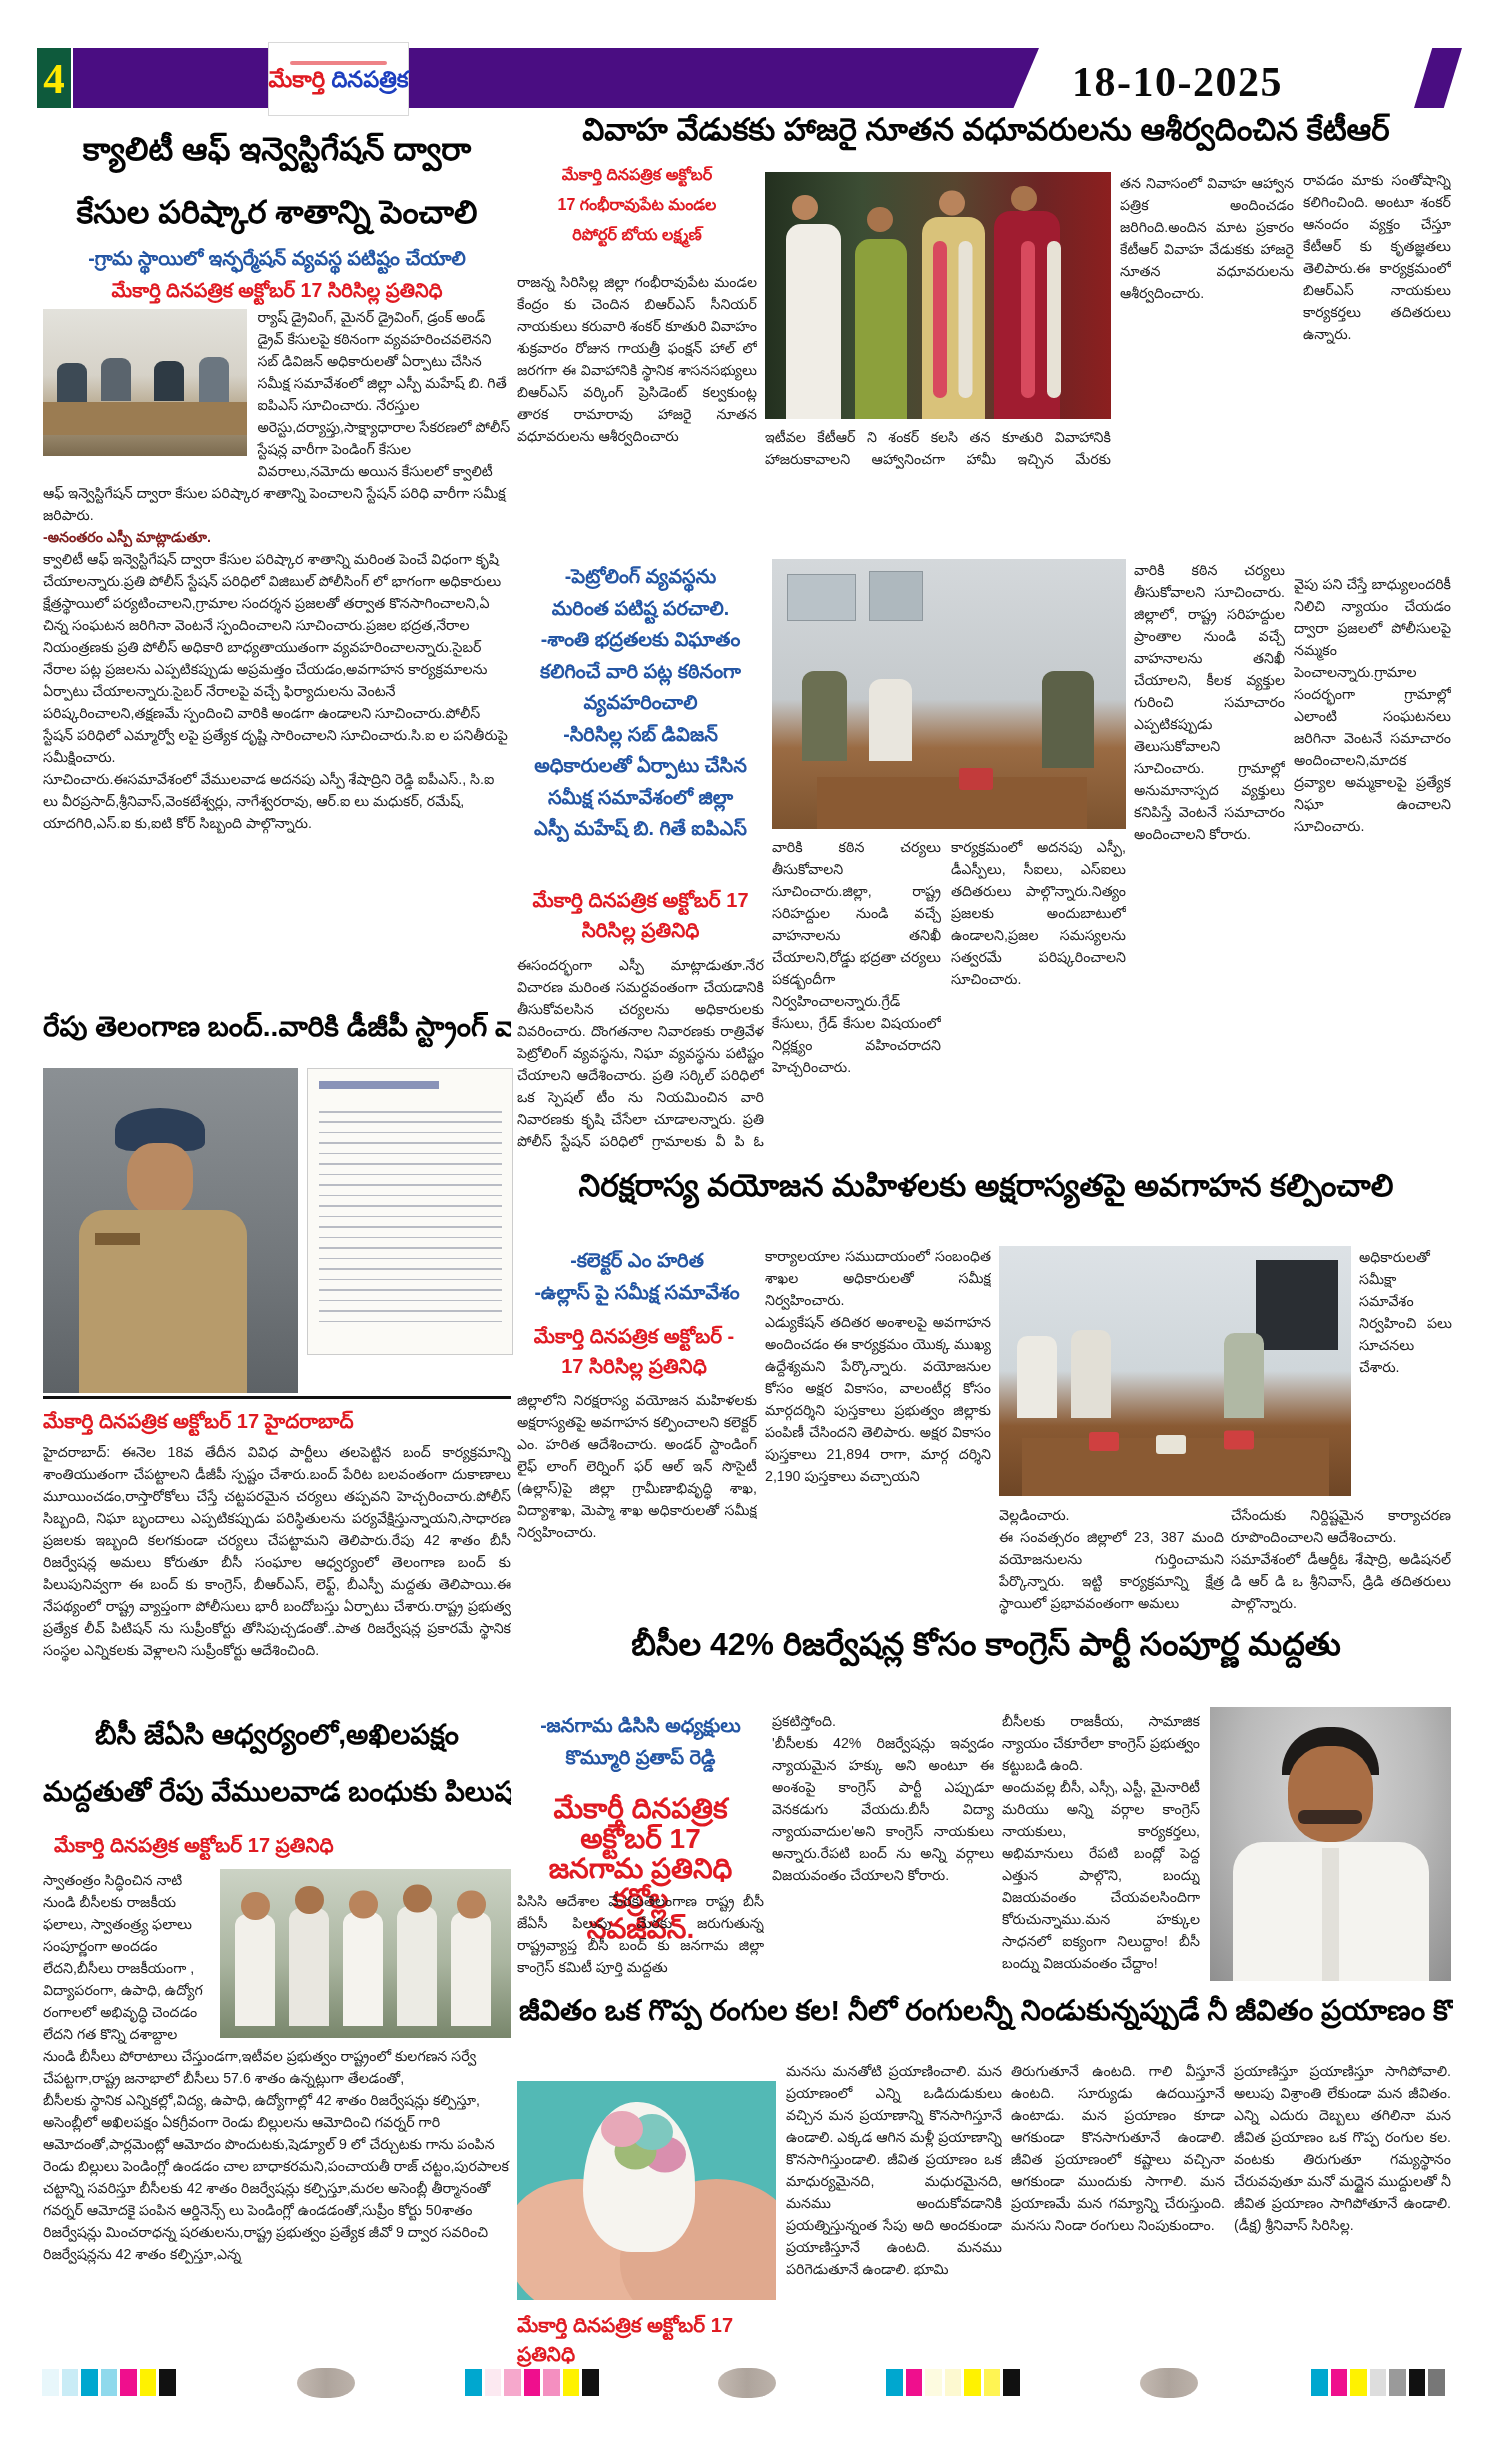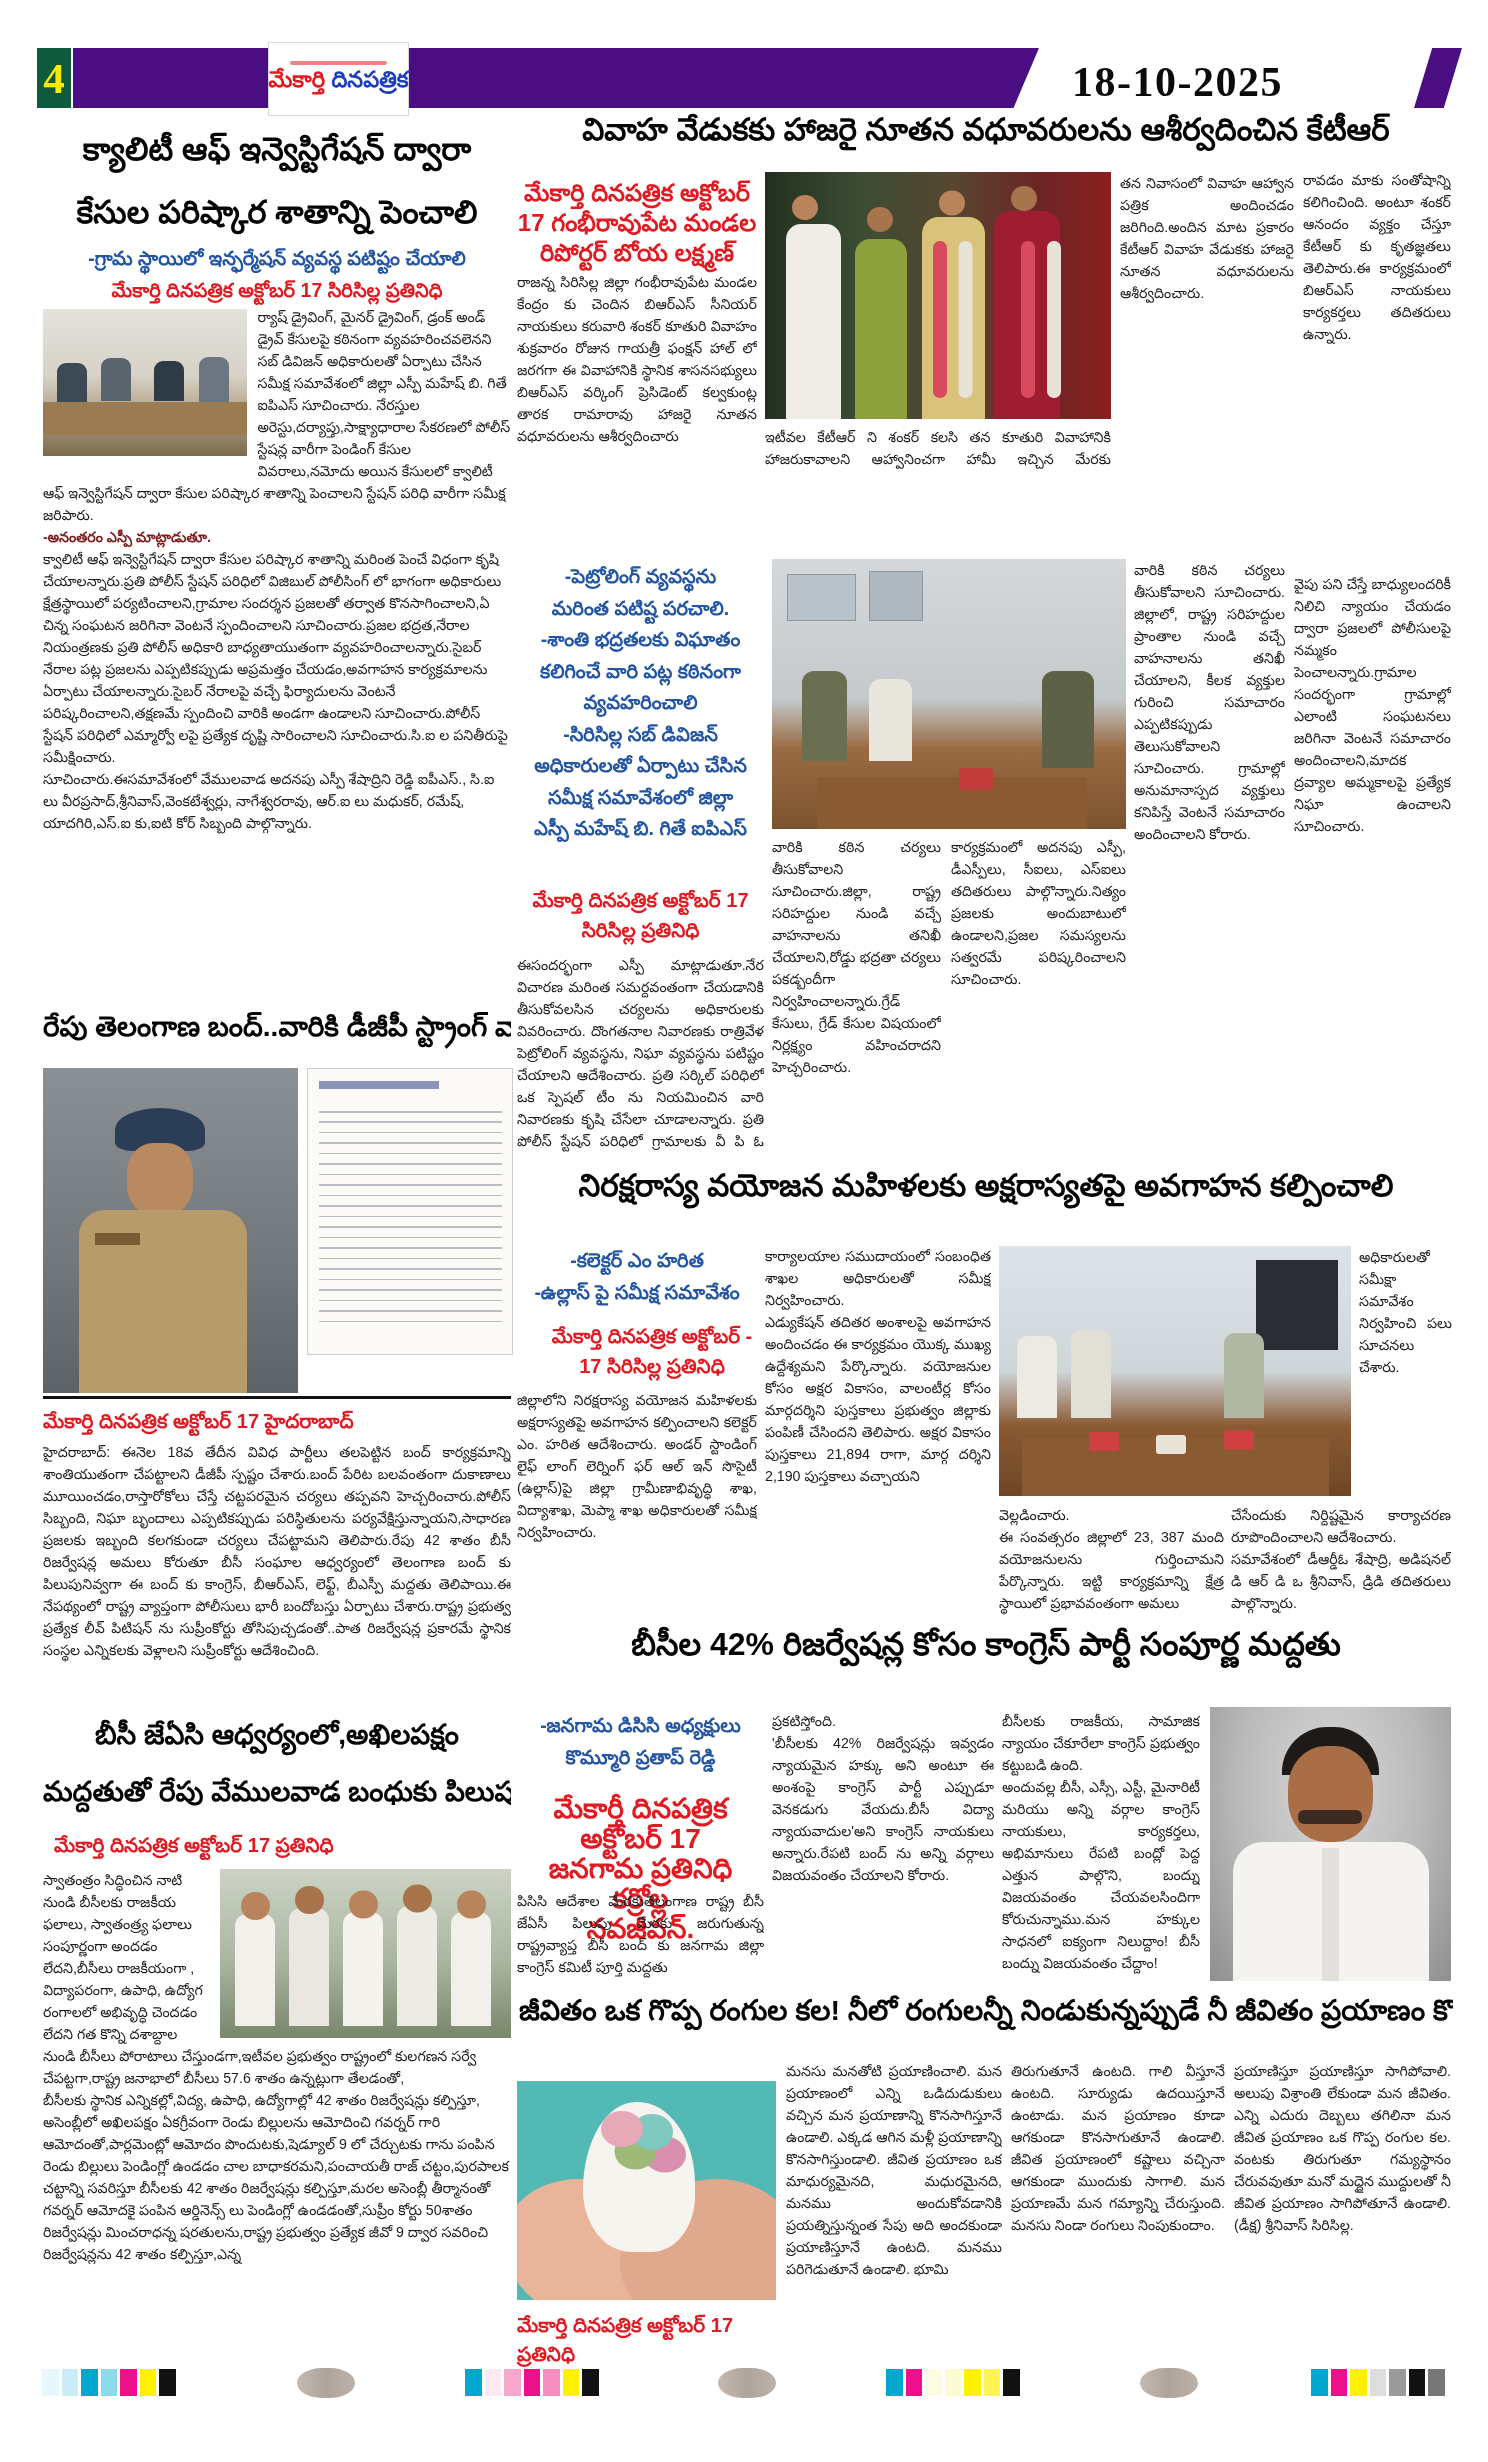--- a/index.html
+++ b/index.html
@@ -123,21 +123,21 @@
       <div class="sh" style="left:177px;top:37px;width:40px;height:120px;background:#ecebe4;border-radius:12px 12px 0 0;"></div>
       <div class="sh" style="left:231px;top:43px;width:40px;height:114px;background:#f2f0ea;border-radius:12px 12px 0 0;"></div>
       <div class="sh" style="left:21px;top:22.5px;width:28.5px;height:28.5px;background:#b9845c;border-radius:50%;box-shadow:54px -6px 0 #a8744c,108px -1.5px 0 #b9845c,162px -7.5px 0 #a8744c,216px -1.5px 0 #b9845c;"></div>
     </div>
     <span class="body-txt">స్వాతంత్రం సిద్ధించిన నాటి నుండి బీసీలకు రాజకీయ ఫలాలు, స్వాతంత్ర్య ఫలాలు సంపూర్ణంగా అందడం లేదని,బీసీలు రాజకీయంగా , విద్యాపరంగా, ఉపాధి, ఉద్యోగ రంగాలలో అభివృద్ధి చెందడం లేదని గత కొన్ని దశాబ్దాల నుండి బీసీలు పోరాటాలు చేస్తుండగా,ఇటీవల ప్రభుత్వం రాష్ట్రంలో కులగణన సర్వే చేపట్టగా,రాష్ట్ర జనాభాలో బీసీలు 57.6 శాతం ఉన్నట్లుగా తేలడంతో,
 బీసీలకు స్థానిక ఎన్నికల్లో,విద్య, ఉపాధి, ఉద్యోగాల్లో 42 శాతం రిజర్వేషన్లు కల్పిస్తూ, అసెంబ్లీలో అఖిలపక్షం ఏకగ్రీవంగా రెండు బిల్లులను ఆమోదించి గవర్నర్ గారి ఆమోదంతో,పార్లమెంట్లో ఆమోదం పొందుటకు,షెడ్యూల్ 9 లో చేర్చుటకు గాను పంపిన రెండు బిల్లులు పెండింగ్లో ఉండడం చాల బాధాకరమని,పంచాయతీ రాజ్ చట్టం,పురపాలక చట్టాన్ని సవరిస్తూ బీసీలకు 42 శాతం రిజర్వేషన్లు కల్పిస్తూ,మరల అసెంబ్లీ తీర్మానంతో గవర్నర్ ఆమోదకై పంపిన ఆర్డినెన్స్ లు పెండింగ్లో ఉండడంతో,సుప్రీం కోర్టు 50శాతం రిజర్వేషన్లు మించరాధన్న షరతులను,రాష్ట్ర ప్రభుత్వం ప్రత్యేక జీవో 9 ద్వార సవరించి రిజర్వేషన్లను 42 శాతం కల్పిస్తూ,ఎన్న</span>
   </div>
 
   <div class="abs hl nowrap" style="left:519px;top:112px;width:934px;font-size:31px;">వివాహ వేడుకకు హాజరై నూతన వధూవరులను ఆశీర్వదించిన కేటీఆర్</div>
 
-  <div class="abs byline-red" style="left:517px;top:178px;width:240px;font-size:24px;line-height:30px;">మేకార్తి దినపత్రిక అక్టోబర్
+  <div class="abs byline-red" style="left:517px;top:160px;width:240px;font-size:16px;line-height:30px;">మేకార్తి దినపత్రిక అక్టోబర్
 17 గంభీరావుపేట మండల
 రిపోర్టర్ బోయ లక్ష్మణ్</div>
   <div class="abs body-txt" style="left:517px;top:271px;width:240px;height:199px;">రాజన్న సిరిసిల్ల జిల్లా గంభీరావుపేట మండల కేంద్రం కు చెందిన బిఆర్ఎస్ సీనియర్ నాయకులు కరువారి శంకర్ కూతురి వివాహం శుక్రవారం రోజున గాయత్రీ ఫంక్షన్ హాల్ లో జరగగా ఈ వివాహానికి స్థానిక శాసనసభ్యులు బిఆర్ఎస్ వర్కింగ్ ప్రెసిడెంట్ కల్వకుంట్ల తారక రామారావు హాజరై నూతన వధూవరులను ఆశీర్వదించారు</div>
 
   <div class="ph ph-wedding abs" style="left:765px;top:172px;width:346px;height:247px;">
     <div class="sh" style="left:21px;top:52px;width:55px;height:195px;background:#f0ede6;border-radius:15px 15px 0 0;"></div>
     <div class="sh" style="left:90px;top:67px;width:52px;height:180px;background:#8ca03c;border-radius:15px 15px 0 0;"></div>
     <div class="sh" style="left:157px;top:45px;width:63px;height:202px;background:#d9c27a;border-radius:16.5px 16.5px 0 0;"></div>
     <div class="sh" style="left:229px;top:39px;width:66px;height:208px;background:#a01c30;border-radius:16.5px 16.5px 0 0;"></div>
     <div class="sh" style="left:168px;top:69px;width:13.5px;height:157px;background:#d84a5e;border-radius:6.7px;box-shadow:25.5px 0 0 #e7e2d6,88px 0 0 #d84a5e,114px 0 0 #e7e2d6;"></div>
@@ -174,21 +174,21 @@
 
   <div class="abs body-txt" style="left:772px;top:836px;width:169px;height:319px;">వారికి కఠిన చర్యలు తీసుకోవాలని సూచించారు.జిల్లా, రాష్ట్ర సరిహద్దుల నుండి వచ్చే వాహనాలను తనిఖీ చేయాలని,రోడ్డు భద్రతా చర్యలు పకడ్బందీగా నిర్వహించాలన్నారు.గ్రేడ్ కేసులు, గ్రేడ్ కేసుల విషయంలో నిర్లక్ష్యం వహించరాదని హెచ్చరించారు.</div>
   <div class="abs body-txt" style="left:951px;top:836px;width:175px;height:319px;">కార్యక్రమంలో అదనపు ఎస్పీ, డీఎస్పీలు, సీఐలు, ఎస్ఐలు తదితరులు పాల్గొన్నారు.నిత్యం ప్రజలకు అందుబాటులో ఉండాలని,ప్రజల సమస్యలను సత్వరమే పరిష్కరించాలని సూచించారు.</div>
   <div class="abs body-txt" style="left:1134px;top:559px;width:151px;height:596px;">వారికి కఠిన చర్యలు తీసుకోవాలని సూచించారు. జిల్లాలో, రాష్ట్ర సరిహద్దుల ప్రాంతాల నుండి వచ్చే వాహనాలను తనిఖీ చేయాలని, కీలక వ్యక్తుల గురించి సమాచారం ఎప్పటికప్పుడు తెలుసుకోవాలని సూచించారు. గ్రామాల్లో అనుమానాస్పద వ్యక్తులు కనిపిస్తే వెంటనే సమాచారం అందించాలని కోరారు.</div>
   <div class="abs body-txt" style="left:1294px;top:573px;width:157px;height:596px;">వైపు పని చేస్తే బాధ్యులందరికీ నిలిచి న్యాయం చేయడం ద్వారా ప్రజలలో పోలీసులపై నమ్మకం పెంచాలన్నారు.గ్రామాల సందర్భంగా గ్రామాల్లో ఎలాంటి సంఘటనలు జరిగినా వెంటనే సమాచారం అందించాలని,మాదక ద్రవ్యాల అమ్మకాలపై ప్రత్యేక నిఘా ఉంచాలని సూచించారు.</div>
 
   <div class="abs hl nowrap" style="left:519px;top:1168px;width:934px;font-size:31px;">నిరక్షరాస్య వయోజన మహిళలకు  అక్షరాస్యతపై అవగాహన కల్పించాలి</div>
 
   <div class="abs sub-blue" style="left:517px;top:1245px;width:240px;font-size:19.5px;line-height:31.5px;">-కలెక్టర్ ఎం హరిత
 -ఉల్లాస్ పై సమీక్ష సమావేశం</div>
-  <div class="abs byline-red" style="left:532px;top:1321px;width:240px;font-size:20px;line-height:30px;">మేకార్తి దినపత్రిక అక్టోబర్ -
+  <div class="abs byline-red" style="left:514px;top:1321px;width:240px;font-size:20px;line-height:30px;">మేకార్తి దినపత్రిక అక్టోబర్ -
 17 సిరిసిల్ల ప్రతినిధి</div>
   <div class="abs body-txt" style="left:517px;top:1389px;width:240px;height:231px;">జిల్లాలోని నిరక్షరాస్య వయోజన మహిళలకు అక్షరాస్యతపై అవగాహన కల్పించాలని కలెక్టర్ ఎం. హరిత ఆదేశించారు. అండర్ స్టాండింగ్ లైఫ్ లాంగ్ లెర్నింగ్ ఫర్ ఆల్ ఇన్ సొసైటీ (ఉల్లాస్)పై జిల్లా గ్రామీణాభివృద్ధి శాఖ, విద్యాశాఖ, మెప్మా శాఖ అధికారులతో సమీక్ష నిర్వహించారు.</div>
 
   <div class="abs body-txt" style="left:765px;top:1245px;width:226px;height:375px;">కార్యాలయాల సముదాయంలో సంబంధిత శాఖల అధికారులతో సమీక్ష నిర్వహించారు.
 ఎడ్యుకేషన్ తదితర అంశాలపై అవగాహన అందించడం ఈ కార్యక్రమం యొక్క ముఖ్య ఉద్దేశ్యమని పేర్కొన్నారు. వయోజనుల కోసం అక్షర వికాసం, వాలంటీర్ల కోసం మార్గదర్శిని పుస్తకాలు ప్రభుత్వం జిల్లాకు పంపిణీ చేసిందని తెలిపారు. అక్షర వికాసం పుస్తకాలు 21,894 రాగా, మార్గ దర్శిని 2,190 పుస్తకాలు వచ్చాయని</div>
 
   <div class="ph ph-collector abs" style="left:999px;top:1246px;width:352px;height:250px;">
     <div class="sh" style="right:13.5px;top:13.5px;width:82px;height:90px;background:#2a2e33;"></div>
     <div class="sh" style="left:18px;top:90px;width:40px;height:82px;background:#eceae3;border-radius:10.5px 10.5px 0 0;"></div>
     <div class="sh" style="left:72px;top:84px;width:40px;height:88px;background:#e2dfd6;border-radius:10.5px 10.5px 0 0;"></div>

